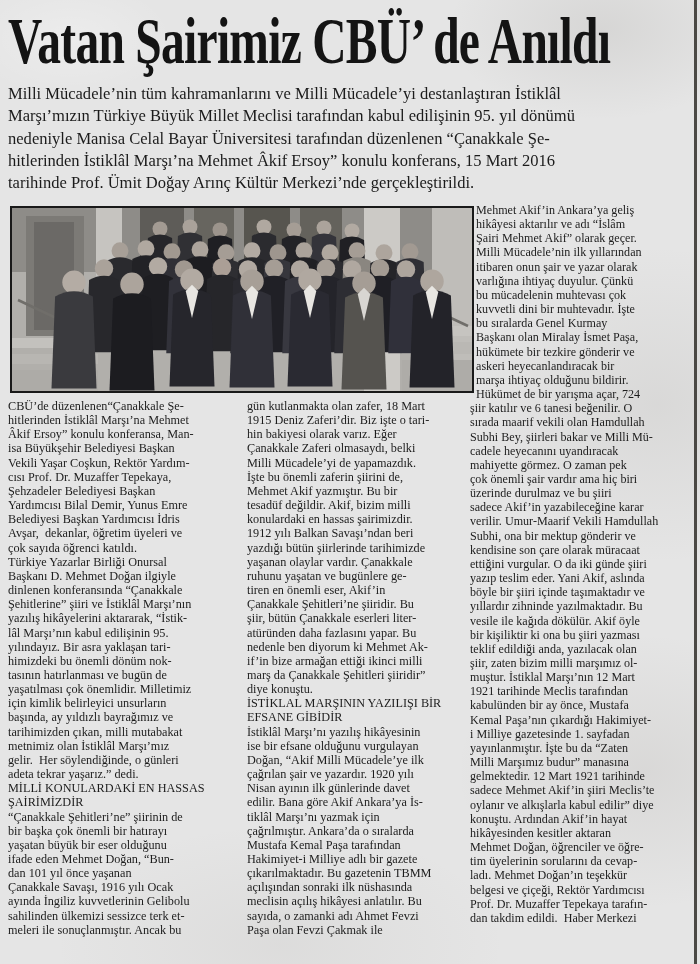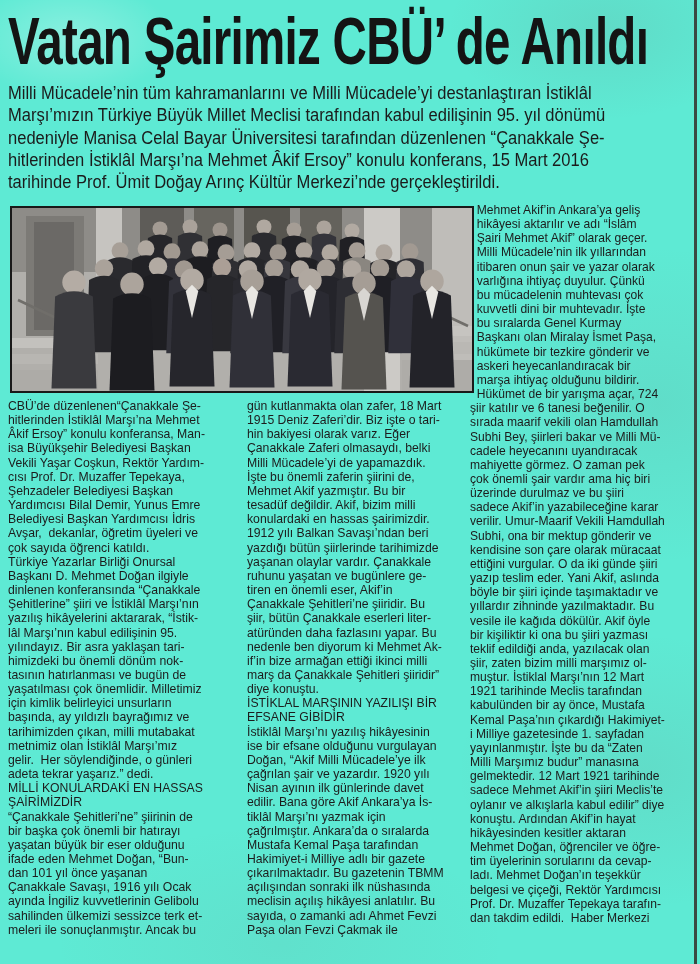--- a/index.html
+++ b/index.html
@@ -1,17 +1,17 @@
 <!DOCTYPE html>
 <html><head>
 <meta charset="utf-8">
 <style>
   html,body{margin:0;padding:0;background:#8a8a8a;}
-  .page{position:relative;width:700px;height:964px;background:#5eead4;overflow:hidden;
-        font-family:Liberation Sans, sans-serif;color:#1a1a1a;}
+  .page{position:relative;width:700px;height:964px;background:#e5e5e5;overflow:hidden;
+        font-family:Liberation Serif, serif;color:#1a1a1a;}
   .page::before{content:"";position:absolute;inset:0;pointer-events:none;
     background:
       radial-gradient(160px 90px at 10% 4%, rgba(255,255,255,.28), transparent 65%),
       radial-gradient(220px 130px at 86% 3%, rgba(110,106,99,.12), transparent 70%),
       radial-gradient(260px 220px at 94% 42%, rgba(110,106,99,.10), transparent 72%),
       radial-gradient(260px 190px at 92% 80%, rgba(118,112,104,.11), transparent 72%),
       radial-gradient(300px 160px at 40% 98%, rgba(120,115,108,.08), transparent 75%);}
   .headline{position:absolute;left:8px;top:2px;margin:0;font-size:66px;line-height:78px;
         font-weight:bold;letter-spacing:-1px;white-space:nowrap;color:#141414;
         transform:scaleX(.72);transform-origin:left top;}

